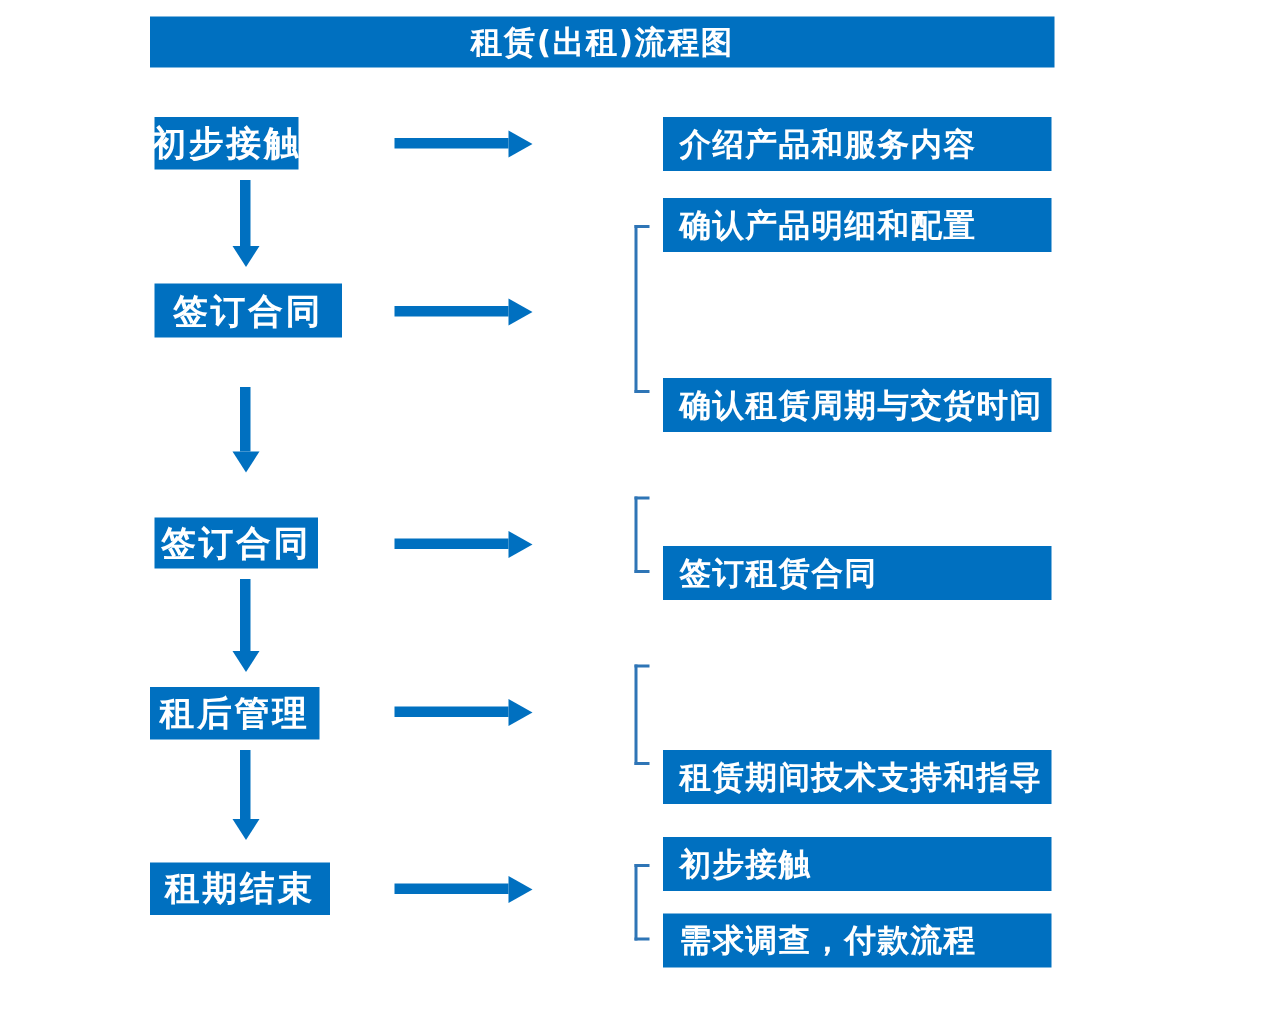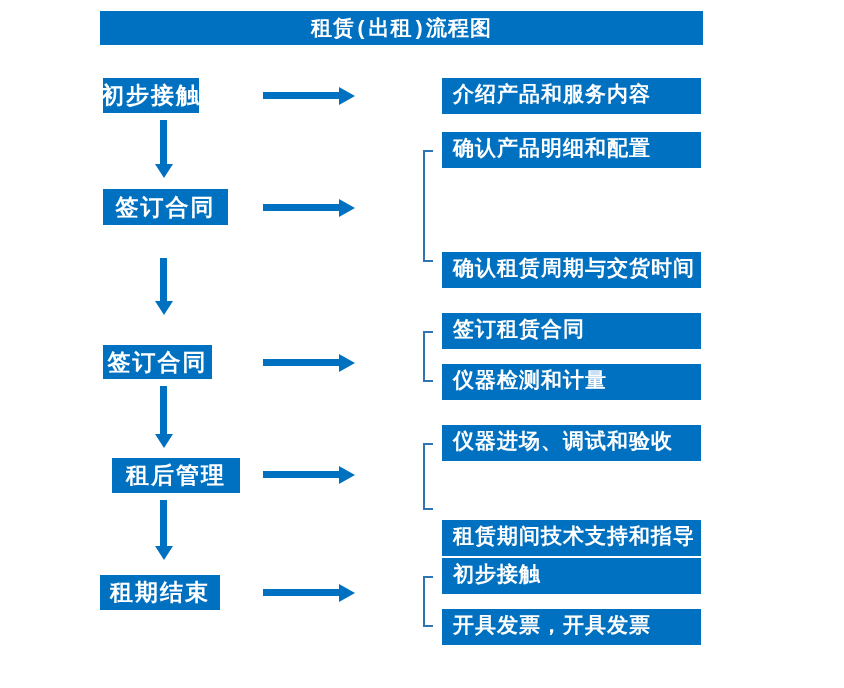--- a/index.html
+++ b/index.html
@@ -1,21 +1,21 @@
 <!DOCTYPE html>
 <html lang="zh" style="--primary: #0070C0; --bracket: #2E75B6; --text_on_primary: #FFFFFF; --background: #FFFFFF;"><head>
 <meta charset="utf-8">
 <style>
   :root {
     --primary: #0070C0;
     --bracket: #2E75B6;
     --text_on_primary: #FFFFFF;
     --background: #FFFFFF;
   }
-  * { margin: 0; padding: 0; box-sizing: border-box; font-family: Liberation Mono, monospace; }
+  * { margin: 0; padding: 0; box-sizing: border-box; }
   html, body { background: var(--background); }
   body { font-family: "DejaVu Sans", "Liberation Sans", sans-serif; }
 
   .canvas {
     position: relative;
     width: 844px;
     height: 688px;
     background: var(--background);
     overflow: hidden;
   }
@@ -112,21 +112,21 @@
 </head>
 <body>
 
 <div class="canvas">
 
   <div class="banner">租赁(出租)流程图</div>
 
   <div class="stage" style="left:103px; top:78px;  width:96px; height:35px;">初步接触</div>
   <div class="stage" style="left:103px; top:189px; width:125px; height:36px;">签订合同</div>
   <div class="stage" style="left:103px; top:345px; width:109px; height:34px;">签订合同</div>
-  <div class="stage" style="left:112px; top:458px; width:128px; height:35px;">租后管理</div>
+  <div class="stage" style="left:100px; top:458px; width:113px; height:35px;">租后管理</div>
   <div class="stage" style="left:100px; top:575px; width:120px; height:35px;">租期结束</div>
 
   <div class="varrow" style="top:120px; height:44px;"></div>
   <div class="varrow" style="top:258px; height:43px;"></div>
   <div class="varrow" style="top:386px; height:48px;"></div>
   <div class="varrow" style="top:500px; height:46px;"></div>
 
   <div class="harrow" style="top:92px;"></div>
   <div class="harrow" style="top:204px;"></div>
   <div class="harrow" style="top:359px;"></div>
@@ -136,22 +136,20 @@
   <div class="bracket" style="top:150px; height:112px;"></div>
   <div class="bracket" style="top:331px; height:51px;"></div>
   <div class="bracket" style="top:443px; height:67px;"></div>
   <div class="bracket" style="top:576px; height:51px;"></div>
 
   <div class="item" style="top:78px;">介绍产品和服务内容</div>
 
   <div class="item" style="top:132px;">确认产品明细和配置</div>
   <div class="item" style="top:252px;">确认租赁周期与交货时间</div>
 
-  <div class="item" style="top:313px;">签订租赁合同</div>
-  <div class="item" style="top:364px;">仪器检测和计量</div>
+  <div class="item" style="top:364px;">签订租赁合同</div>
 
-  <div class="item" style="top:425px;">仪器进场、调试和验收</div>
-  <div class="item" style="top:520px;">租赁期间技术支持和指导</div>
+  <div class="item" style="top:500px;">租赁期间技术支持和指导</div>
 
   <div class="item" style="top:558px;">初步接触</div>
-  <div class="item" style="top:609px;">开具发票，开具发票</div>
+  <div class="item" style="top:609px;">需求调查，付款流程</div>
 
 </div>
 
 </body></html>

